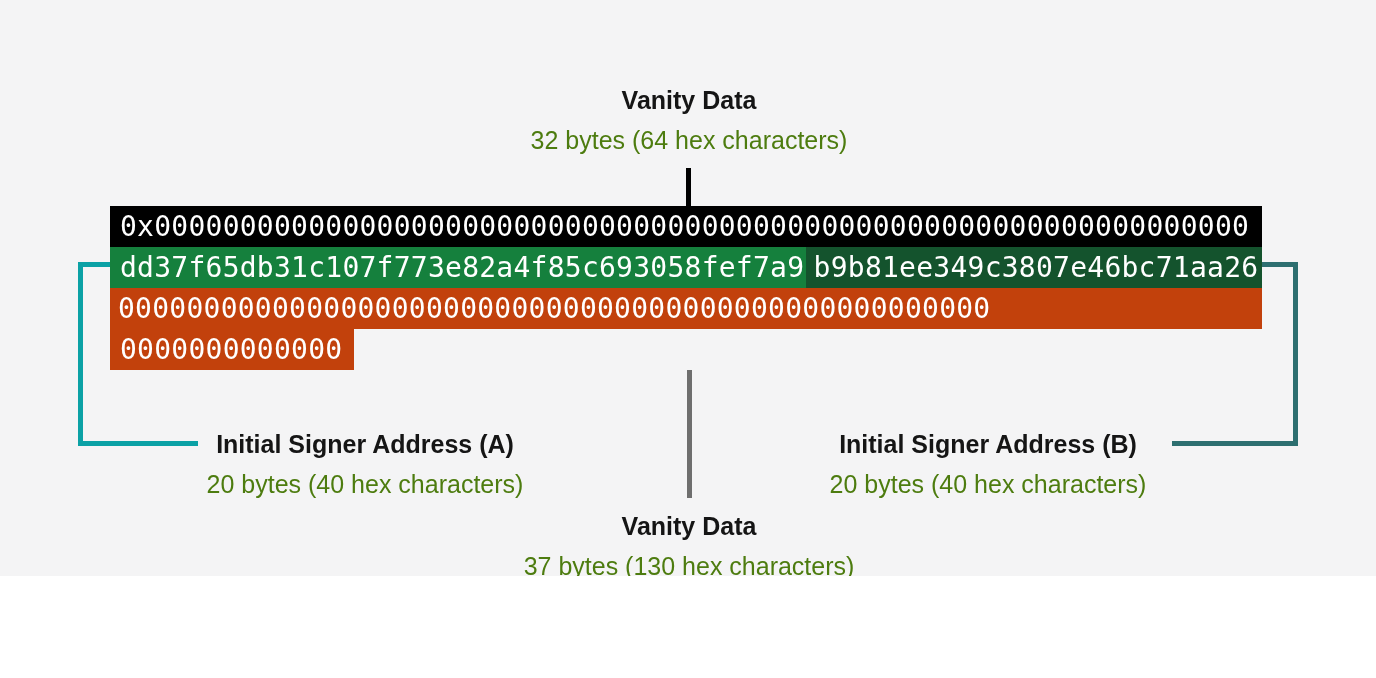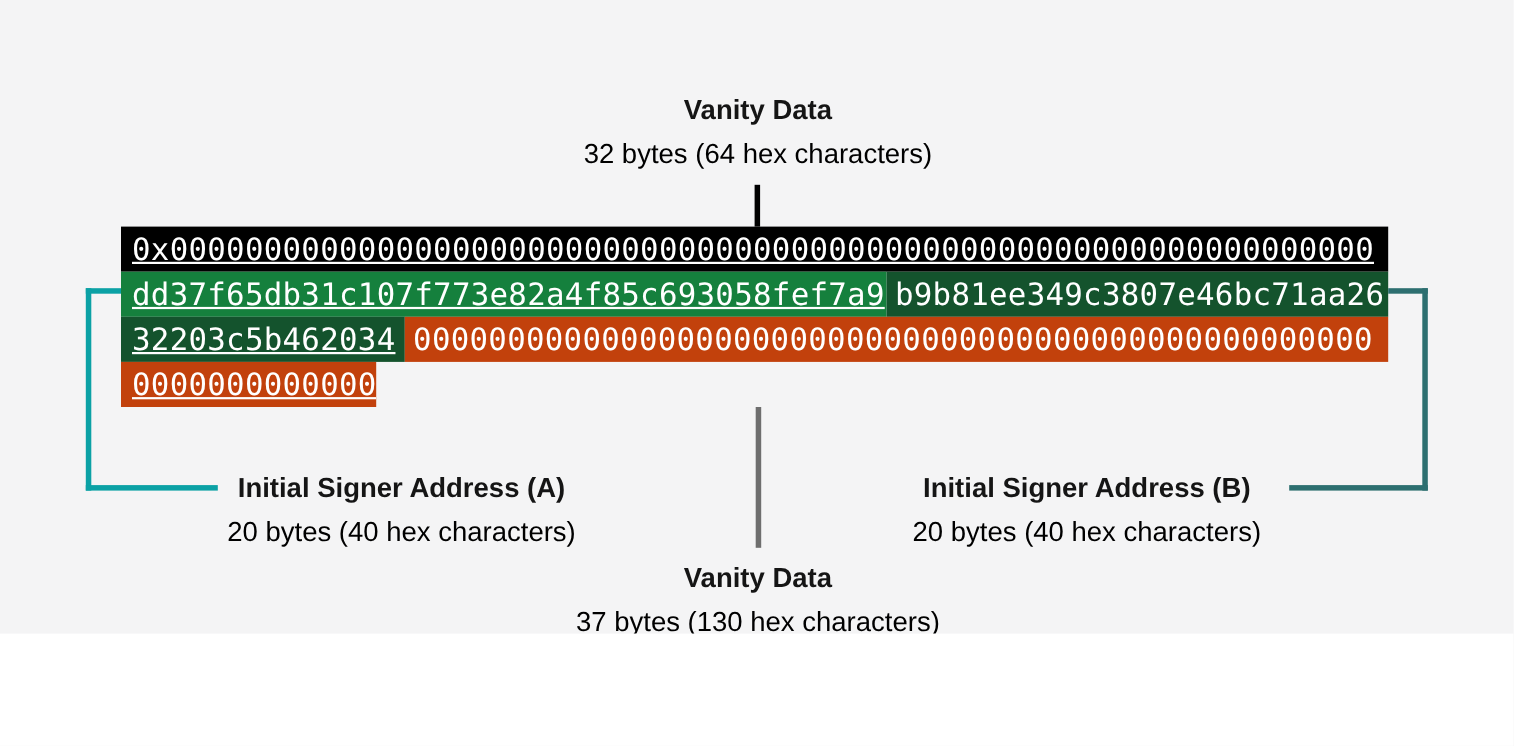--- a/index.html
+++ b/index.html
@@ -6,37 +6,37 @@
   .stage{
     position:relative;
     width:1376px;height:576px;
     background:#f4f4f5;
     overflow:hidden;
     font-family:"Liberation Sans",sans-serif;
   }
   
   .lbl{position:absolute;transform:translateX(-50%);white-space:nowrap;text-align:center;color:#151515;}
   .lbl .title{font-weight:bold;font-size:25px;line-height:30px;}
-  .lbl .sub{font-weight:400;font-size:25px;line-height:30px;margin-top:10px;color:#000000;}
+  .lbl .sub{font-weight:400;font-size:25px;line-height:30px;margin-top:10px;color:#4d7c0f;}
   
   .cline{position:absolute;}
   .c-black{background:#000000;}
   .c-gray{background:#6e6e6e;}
   .c-teal-bright{background:#0ba1a5;}
   .c-teal-dark{background:#2d6f70;}
   
   .hexblock{
     position:absolute;left:110px;top:206px;width:1152px;
     font-family:"DejaVu Sans Mono",monospace;
     font-size:28px;letter-spacing:0.25px;
     color:#ffffff;
   }
   .hexrow{display:flex;height:41px;line-height:41px;}
   .seg{white-space:pre;padding:0 8px;overflow:hidden;}
-  .seg.lead{padding-left:10px;text-decoration:underline;}
+  .seg.lead{padding-left:10px;}
   .seg.fill{flex:1 1 auto;}
   .bg-black{background:#000000;}
   .bg-teal-bright{background:#15803d;}
   .bg-teal-dark{background:#14532d;}
   .bg-gray{background:#c2410c;}
 </style>
 </head>
 <body>
 
 <div class="stage">
@@ -50,25 +50,24 @@
 
   <div class="hexblock">
     <div class="hexrow">
       <div class="seg lead fill bg-black">0x0000000000000000000000000000000000000000000000000000000000000000</div>
     </div>
     <div class="hexrow">
       <div class="seg lead bg-teal-bright">dd37f65db31c107f773e82a4f85c693058fef7a9</div>
       <div class="seg fill bg-teal-dark">b9b81ee349c3807e46bc71aa26</div>
     </div>
     <div class="hexrow">
-      <div class="seg lead bg-teal-dark">32203c5b462034</div>
       <div class="seg fill bg-gray">000000000000000000000000000000000000000000000000000</div>
     </div>
     <div class="hexrow">
-      <div class="seg lead bg-gray" style="padding-right:0;">0000000000000</div>
+      <div class="seg lead bg-gray" style="padding-right:12px;">0000000000000</div>
     </div>
   </div>
 
   <div class="cline c-teal-bright" style="left:78px;top:262px;width:32px;height:5px;"></div>
   <div class="cline c-teal-bright" style="left:78px;top:262px;width:5px;height:184px;"></div>
   <div class="cline c-teal-bright" style="left:78px;top:441px;width:120px;height:5px;"></div>
 
   <div class="cline c-teal-dark" style="left:1262px;top:262px;width:36px;height:5px;"></div>
   <div class="cline c-teal-dark" style="left:1293px;top:262px;width:5px;height:184px;"></div>
   <div class="cline c-teal-dark" style="left:1172px;top:441px;width:126px;height:5px;"></div>

